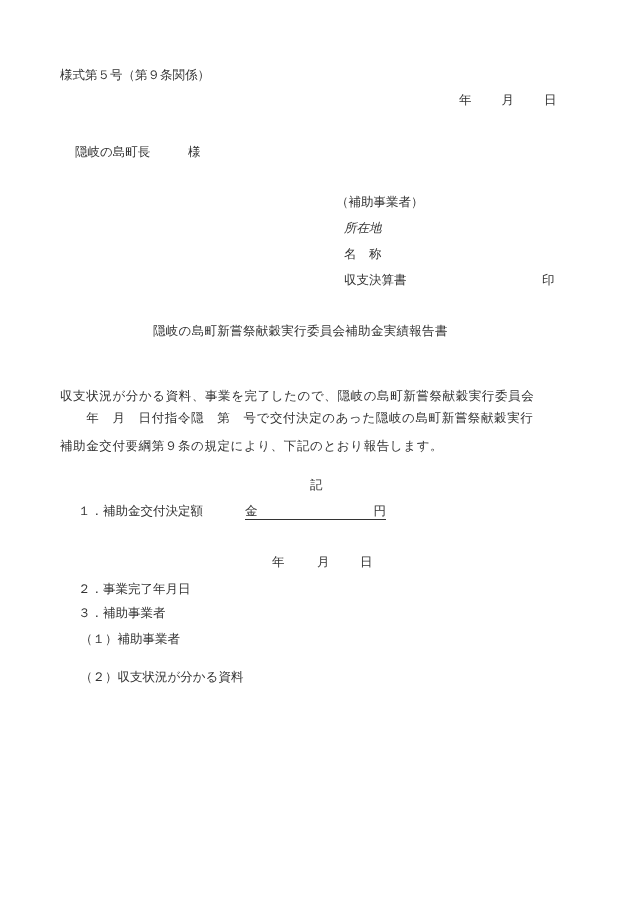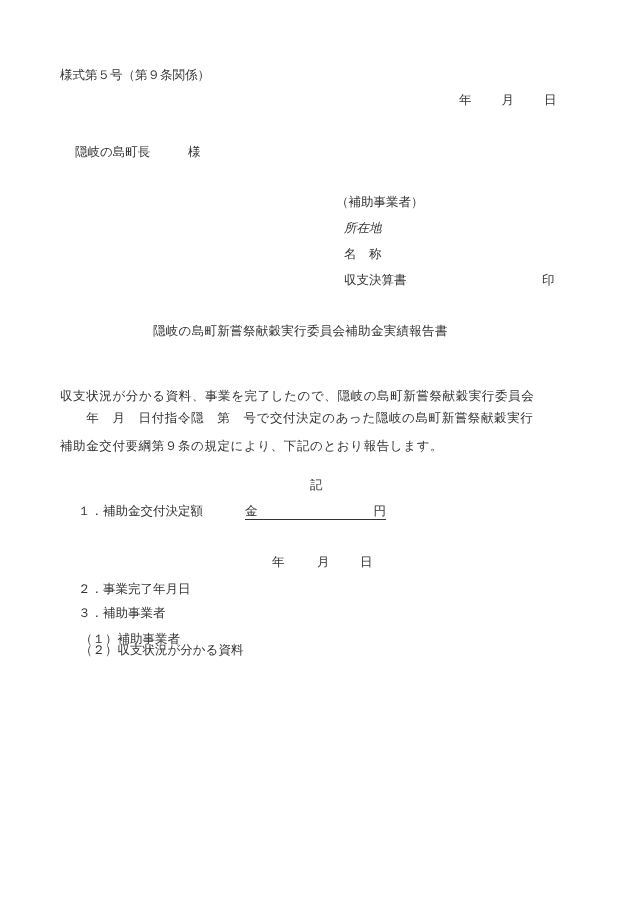--- a/index.html
+++ b/index.html
@@ -90,17 +90,17 @@
   <div class="abs" style="left:272px; top:543px;">年</div>
   <div class="abs" style="left:317px; top:543px;">月</div>
   <div class="abs" style="left:360px; top:543px;">日</div>
 
   <div class="abs" style="left:78px; top:594px;">
     <span>３．</span><span>補助事業者</span>
   </div>
   <div class="abs" style="left:80px; top:620px;">
     <span>（１）</span><span>補助事業者</span>
   </div>
-  <div class="abs" style="left:80px; top:631px;">
+  <div class="abs" style="left:80px; top:658px;">
     <span>（２）</span><span>収支状況が分かる資料</span>
   </div>
 
 </div>
 
 </body></html>

